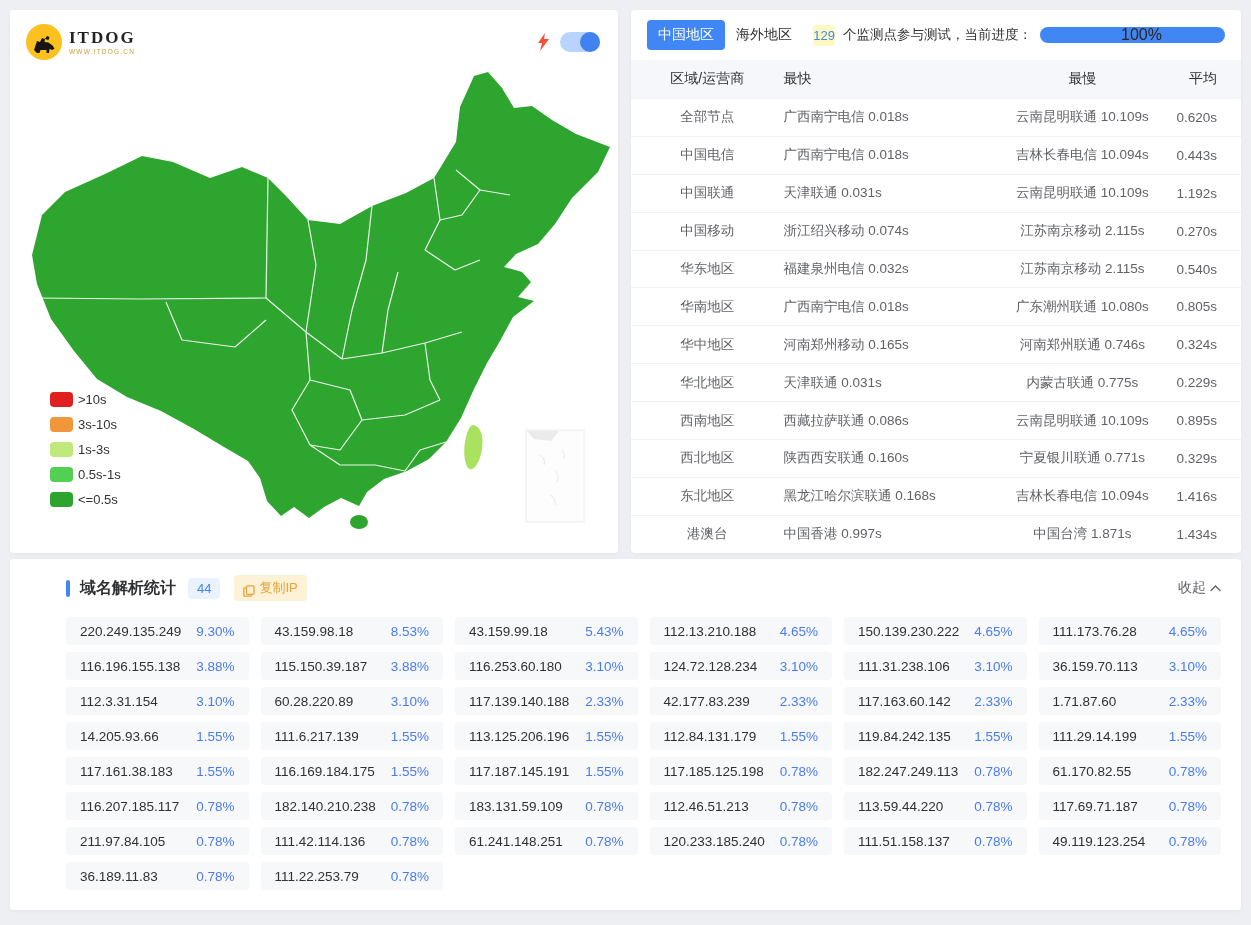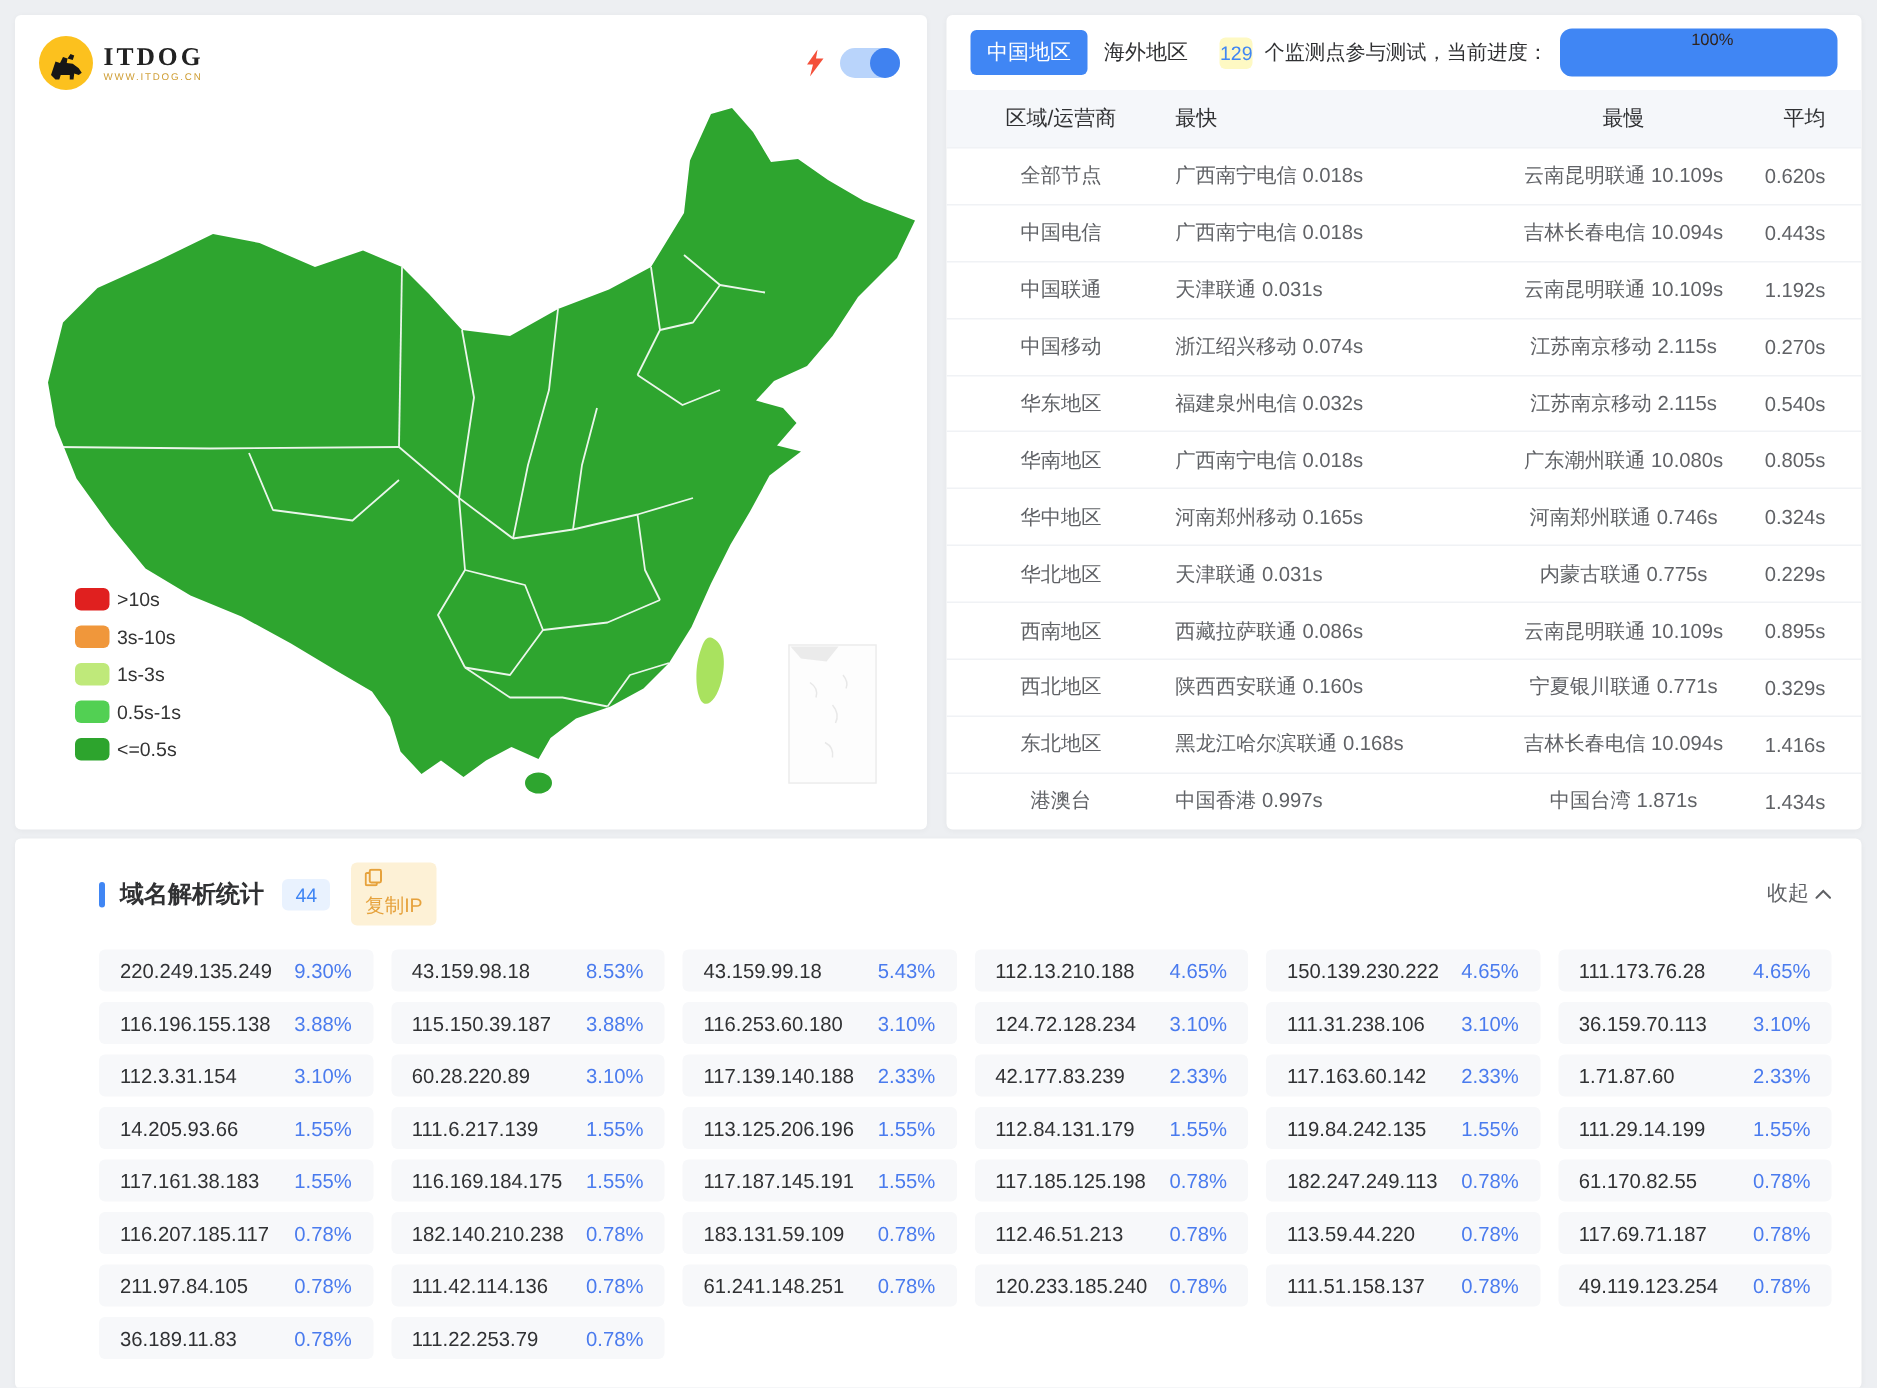--- a/index.html
+++ b/index.html
@@ -23,35 +23,35 @@
   .legend-label { font-size:13px; color:#333333; }
 
   
   .results-card { flex:1; height:543px; overflow:hidden; display:flex; flex-direction:column; }
   .res-topbar { height:50px; display:flex; align-items:center; gap:8px; padding:0 16px; }
   .tabs { display:flex; align-items:center; margin-right:auto; }
   .tab { font-size:14px; padding:6px 11px; border-radius:4px; cursor:pointer; color:#303133; }
   .tab.active { background:#4086f4; color:#ffffff; }
   .count-badge { background:#fef9c3; color:#4086f4; font-size:13px; padding:3px 0; border-radius:4px; }
   .monitor-text { font-size:13.5px; color:#303133; white-space:nowrap; }
-  .progress { width:185px; height:32px; border-radius:8px; background:#4086f4; color:#30241e; font-size:11px; text-align:center; line-height:16px;padding-left:18px; }
+  .progress { width:185px; height:16px; border-radius:8px; background:#4086f4; color:#30241e; font-size:16px; text-align:center; line-height:16px;padding-left:18px; }
   .res-header { height:38px; background:#f5f7fa; display:flex; align-items:center; font-size:14px; color:#303133; }
   .res-row { height:37.9px; display:flex; align-items:center; font-size:13.5px; color:#606266; border-top:1px solid #f0f2f5; }
   .col-region { width:25%; text-align:center; }
   .col-fast { width:34%; text-align:left; }
   .col-slow { width:30%; text-align:center; }
   .col-avg { width:11%; text-align:right; padding-right:24px; }
 
   
   .dns-card { margin:6px 10px 0 10px; padding-bottom:20px;padding-left:36px; }
   .dns-header { display:flex; align-items:center; padding:16px 20px 0 20px; }
   .title-accent { width:4px; height:17px; background:#4086f4; border-radius:2px; margin-right:10px; }
   .dns-title { font-size:16px; font-weight:bold; color:#303133; }
   .dns-badge { margin-left:12px; background:#e9f2fe; color:#4086f4; font-size:13px; padding:3px 9px; border-radius:4px;text-align:center; }
-  .copy-btn { margin-left:14px; background:#fdf1d6; color:#e6a23c; font-size:13px; padding:4px 9px; border-radius:4px; border:none; display:flex; align-items:flex-start; gap:4px; cursor:pointer; font-family:inherit;flex-direction:column; }
+  .copy-btn { margin-left:14px; background:#fdf1d6; color:#e6a23c; font-size:13px; padding:4px 9px; border-radius:4px; border:none; display:flex; align-items:flex-end; gap:4px; cursor:pointer; font-family:inherit; }
   .collapse { margin-left:auto; color:#606266; font-size:14px; display:flex; align-items:center; gap:4px; cursor:pointer; }
   .ip-grid { margin-top:16px; padding:0 20px; display:grid; grid-template-columns:repeat(6,1fr); gap:7px 12px; }
   .ip-item { height:28px; background:#f7f8fa; border-radius:4px; display:flex; align-items:center; justify-content:space-between; padding:0 14px; }
   .ip-addr { font-size:13.5px; color:#303133; }
   .ip-pct { font-size:13.5px; color:#4a7bee; }
 </style>
 </head>
 <body>
 
 <div class="top-row">

